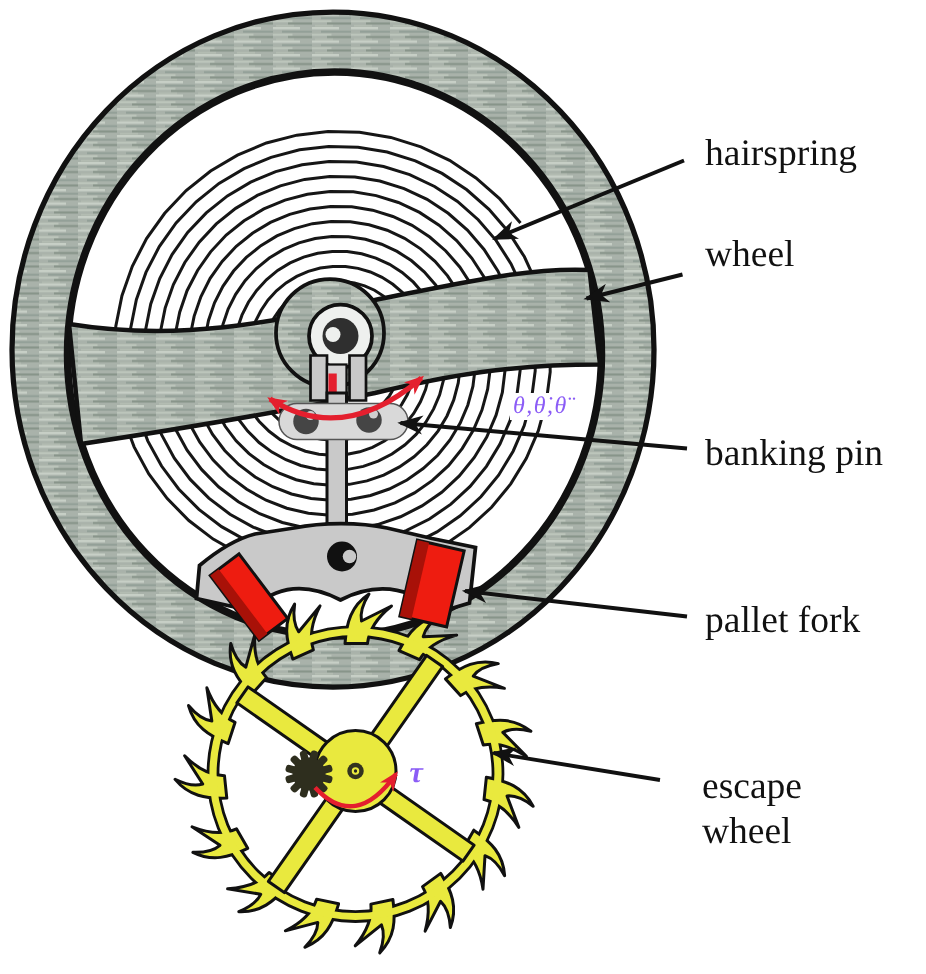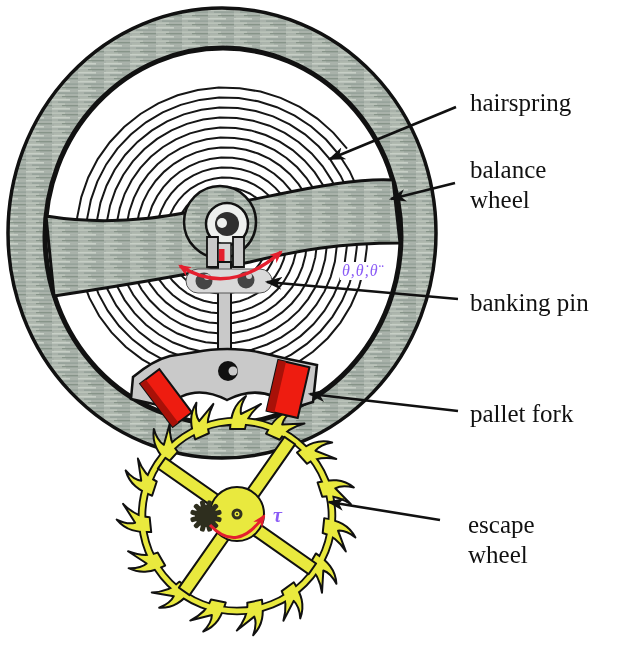--- a/index.html
+++ b/index.html
@@ -148,21 +148,20 @@
     <path class="ptr" marker-end="url(#mInk)" d="M 456,107 L 330,159"></path>
     <path class="ptr" marker-end="url(#mInk)" d="M 455,183 L 391,199"></path>
     <path class="ptr" marker-end="url(#mInk)" d="M 458,299 L 267,282"></path>
     <path class="ptr" marker-end="url(#mInk)" d="M 458,411 L 310,394"></path>
     <path class="ptr" marker-end="url(#mInk)" d="M 440,520 L 329,502"></path>
   </g>
 </svg>
 
 <div class="lbl" id="lbl-hairspring">hairspring</div>
 <div class="lbl" id="lbl-balance">
-  <span class="line">balance</span>
   <span class="line">wheel</span>
 </div>
 <div class="lbl" id="lbl-pallet">pallet fork</div>
 <div class="lbl" id="lbl-banking">banking pin</div>
 <div class="lbl" id="lbl-escape">
   <span class="line">escape</span>
   <span class="line">wheel</span>
 </div>
 <div class="sym" id="theta">θ,θ̇,θ̈</div>
 <div class="sym" id="tau">τ</div>

